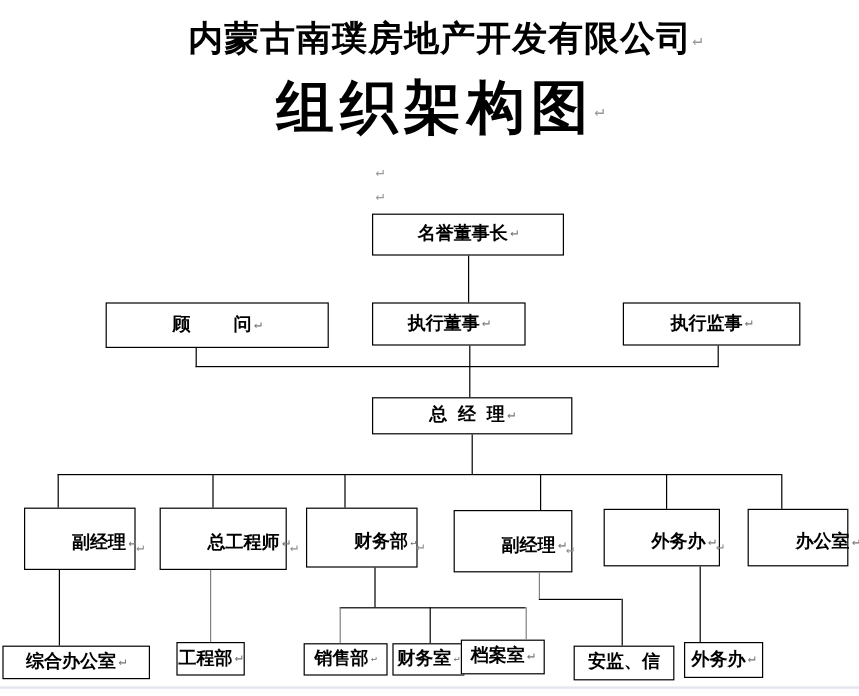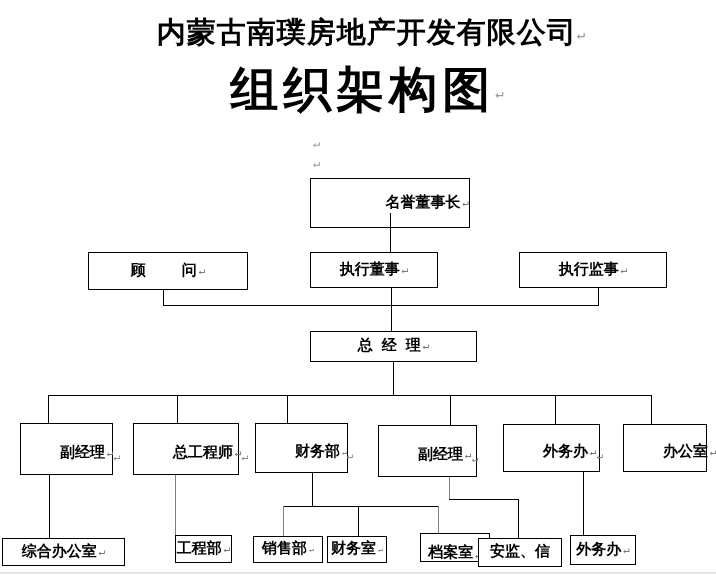--- a/index.html
+++ b/index.html
@@ -38,25 +38,25 @@
 <body>
 
 <div class="canvas">
 
   <div class="heading1"><span>内蒙古南璞房地产开发有限公司</span><span class="rm-inline">↵</span></div>
   <div class="heading2"><span>组织架构图</span><span class="rm-inline">↵</span></div>
 
   <div class="float-mark" style="left:313px; top:136px;">↵</div>
   <div class="float-mark" style="left:313px; top:156px;">↵</div>
 
-  <div class="node" style="left:310px; top:178px; width:160px; height:50px;justify-content:flex-end;">
+  <div class="node" style="left:310px; top:178px; width:160px; height:35px;">
     <span>名誉董事长</span><span class="rm">↵</span>
   </div>
 
-  <div class="node" style="left:88px; top:252px; width:160px; height:38px;">
+  <div class="node" style="left:88px; top:252px; width:186px; height:38px;">
     <span>顾    问</span><span class="rm">↵</span>
   </div>
   <div class="node" style="left:310px; top:252px; width:128px; height:36px;">
     <span>执行董事</span><span class="rm">↵</span>
   </div>
   <div class="node" style="left:519px; top:252px; width:148px; height:36px;">
     <span>执行监事</span><span class="rm">↵</span>
   </div>
 
   <div class="node" style="left:310px; top:331px; width:167px; height:31px;">
@@ -84,30 +84,30 @@
     <span class="line2">↵</span>
   </div>
   <div class="node node--tall" style="left:623px; top:424px; width:84px; height:48px;">
     <span class="label-line"><span>办公室</span><span class="rm">↵</span></span>
     <span class="line2">↵</span>
   </div>
 
   <div class="node" style="left:2px; top:538px; width:123px; height:28px;">
     <span>综合办公室</span><span class="rm">↵</span>
   </div>
-  <div class="node" style="left:147px; top:535px; width:57px; height:28px;margin-left:28px;">
+  <div class="node" style="left:147px; top:535px; width:57px; height:28px;">
     <span>工程部</span><span class="rm">↵</span>
   </div>
   <div class="node" style="left:253px; top:536px; width:70px; height:27px;">
     <span>销售部</span><span class="rm-xs">↵</span>
   </div>
   <div class="node" style="left:327px; top:536px; width:60px; height:27px;align-items:center;">
     <span>财务室</span><span class="rm-xs">↵</span>
   </div>
-  <div class="node" style="left:420px; top:533px; width:70px; height:29px;align-items:flex-end;">
+  <div class="node" style="left:384px; top:533px; width:70px; height:29px;">
     <span>档案室</span><span class="rm">↵</span>
   </div>
   <div class="node" style="left:478px; top:538px; width:84px; height:29px;">
     <span>安监、信</span>
   </div>
   <div class="node" style="left:570px; top:535px; width:66px; height:30px;">
     <span>外务办</span><span class="rm">↵</span>
   </div>
 
   <div class="vline" style="left:390px; top:213px; height:39px;"></div>

